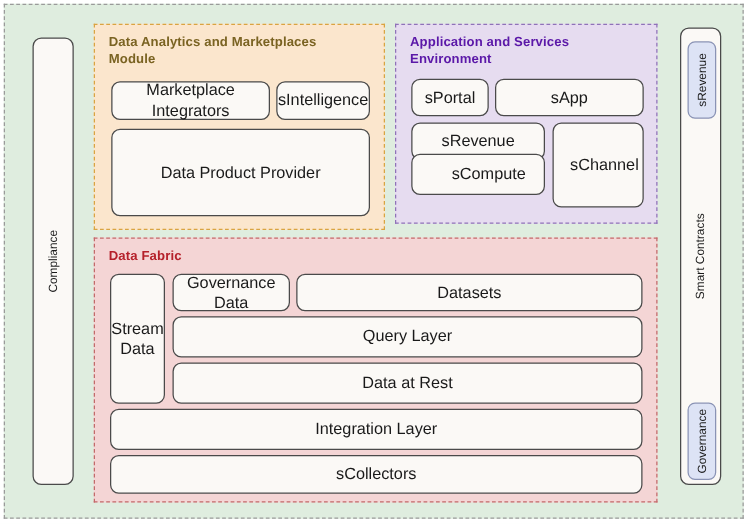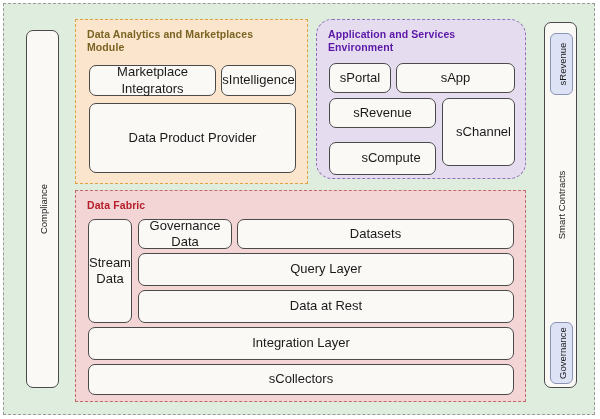--- a/index.html
+++ b/index.html
@@ -141,37 +141,37 @@
 
       <div class="node" style="left:145px; top:45px; width:75px; height:31px;">
         <span>sIntelligence</span>
       </div>
 
       <div class="node" style="left:13px; top:83px; width:207px; height:70px;">
         <span>Data Product Provider</span>
       </div>
     </div>
 
-    <div class="group grp-appsvc" style="left:312px; top:15px; width:210px; height:160px;border-radius:16px;">
+    <div class="group grp-appsvc" style="left:312px; top:15px; width:210px; height:160px;">
 
       <div class="group-title" style="left:11px; top:8px; width:180px;">Application and Services Environment</div>
 
       <div class="node" style="left:12px; top:43px; width:62px; height:30px;">
         <span>sPortal</span>
       </div>
 
       <div class="node" style="left:79px; top:43px; width:119px; height:30px;">
         <span>sApp</span>
       </div>
 
       <div class="node" style="left:12px; top:78px; width:107px; height:30px;">
         <span>sRevenue</span>
       </div>
 
-      <div class="node" style="left:12px; top:122px; width:107px; height:33px;padding-left:20px;">
+      <div class="node" style="left:12px; top:103px; width:107px; height:33px;padding-left:20px;">
         <span>sCompute</span>
       </div>
 
       <div class="node" style="left:125px; top:78px; width:73px; height:68px;justify-content:flex-end;">
         <span>sChannel</span>
       </div>
     </div>
 
     <div class="group grp-fabric" style="left:71px; top:186px; width:451px; height:212px;">
 

